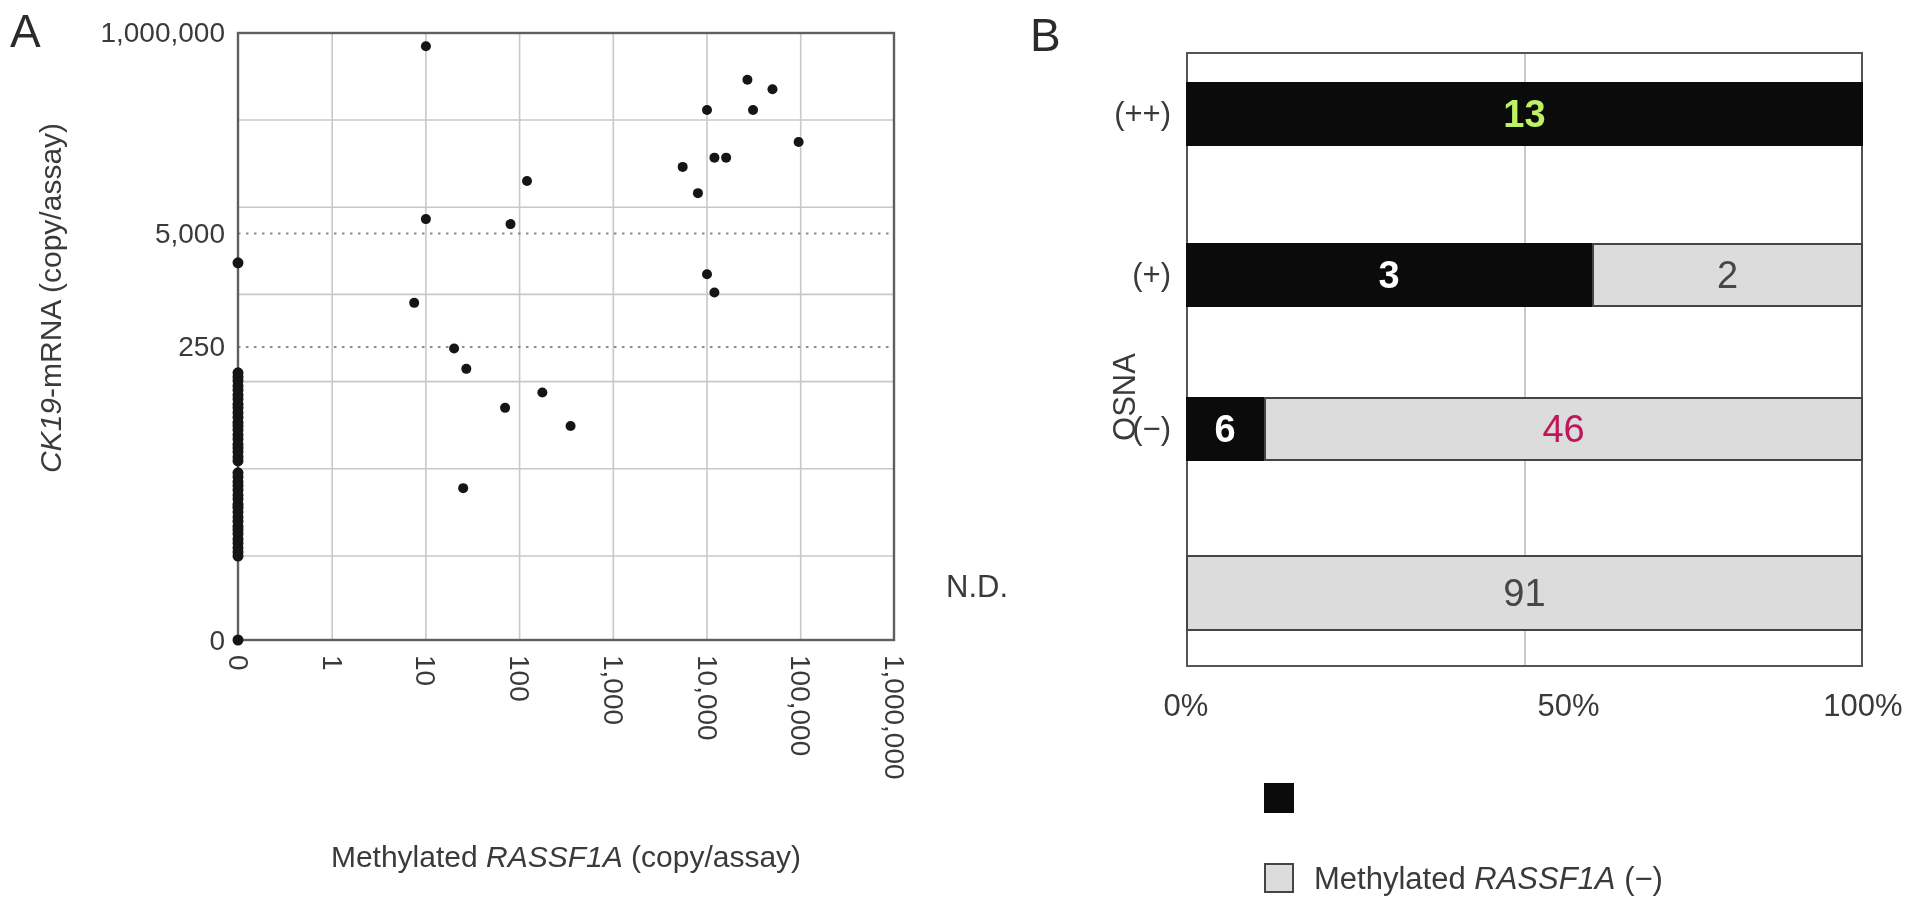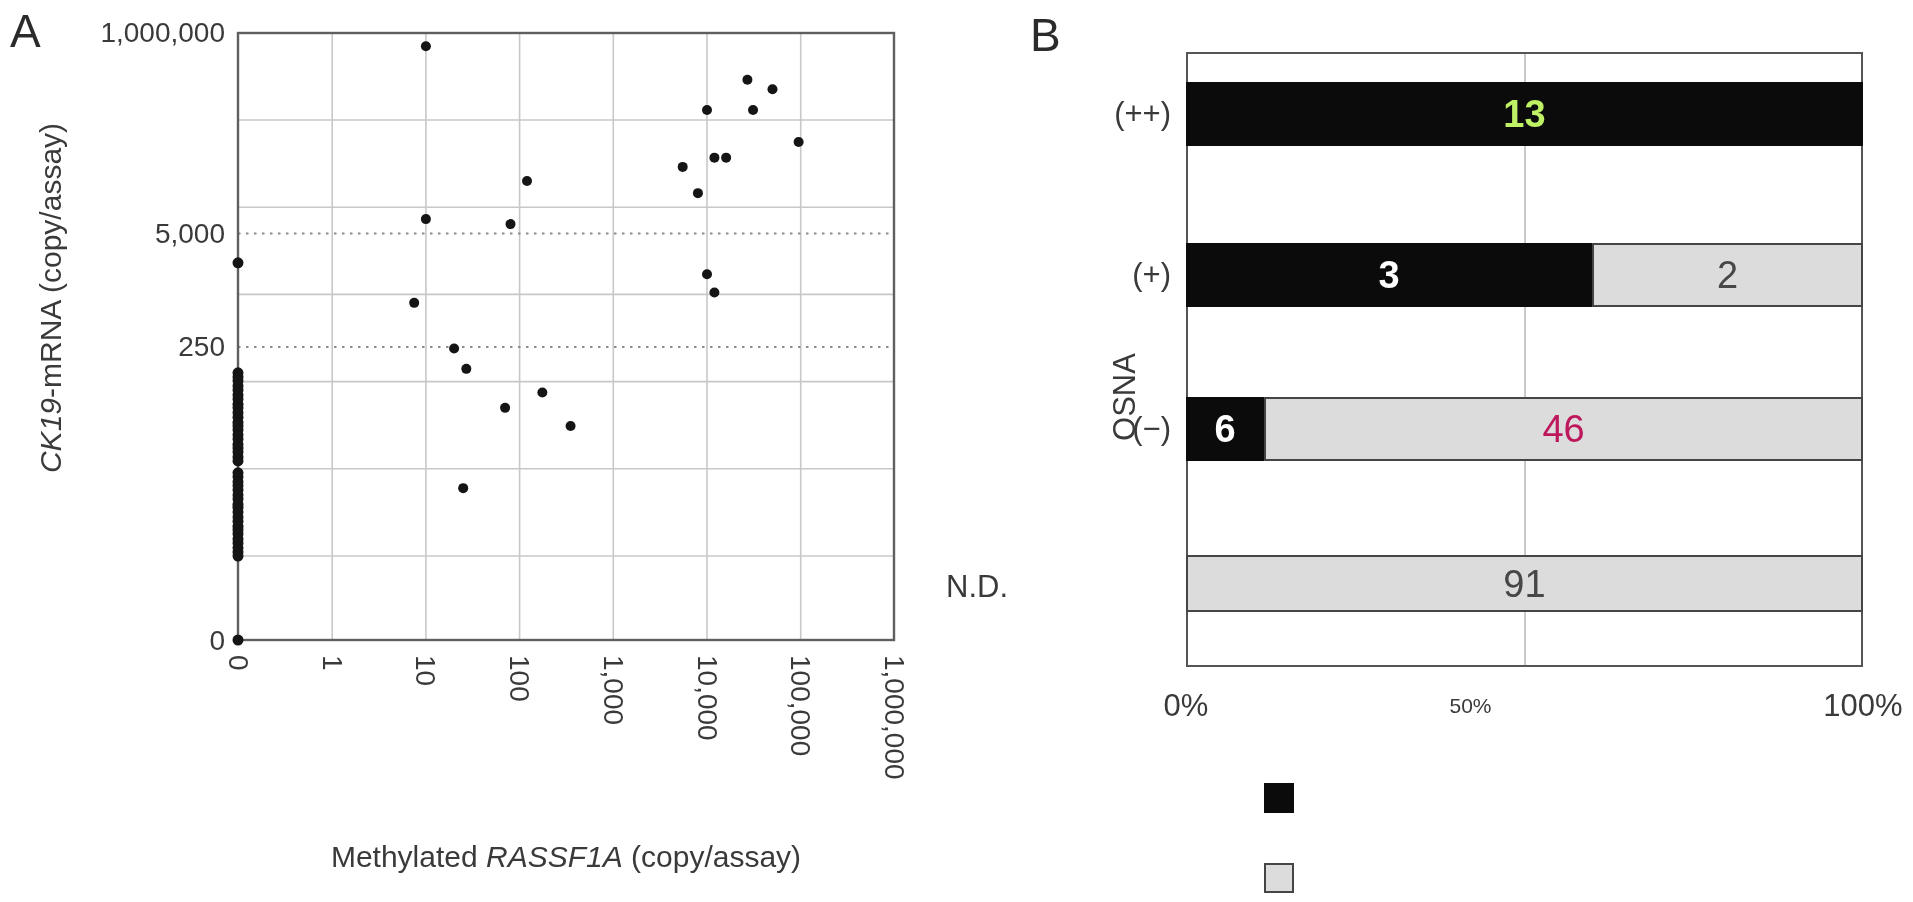--- a/index.html
+++ b/index.html
@@ -134,24 +134,25 @@
         <div class="bar-num" style="color: rgb(71, 71, 71); font-weight: 400;">2</div>
       </div>
       <div class="abs" style="left: 946px; top: 257px; width: 225px; height: 36px; text-align: right; font-size: 31px; line-height: 36px;">(+)</div>
       <div class="abs" style="left: 1186px; top: 397px; width: 78.1154px; height: 64px; background: rgb(11, 11, 11); border: 2px solid rgb(11, 11, 11); display: flex; align-items: center;">
         <div class="bar-num" style="color: rgb(255, 255, 255); font-weight: 700;">6</div>
       </div>
       <div class="abs" style="left: 1264.12px; top: 397px; width: 598.885px; height: 64px; background: rgb(220, 220, 220); border: 2px solid rgb(69, 69, 69); display: flex; align-items: center;">
         <div class="bar-num" style="color: #be185d; font-weight: 400;">46</div>
       </div>
       <div class="abs" style="left: 946px; top: 411px; width: 225px; height: 36px; text-align: right; font-size: 31px; line-height: 36px;">(−)</div>
-      <div class="abs" style="left: 1186px; top: 555px; width: 677px; height: 57px; background: rgb(220, 220, 220); border: 2px solid rgb(69, 69, 69); display: flex; align-items: center;">
+      <div class="abs" style="left: 1186px; top: 555px; width: 677px; height: 76px; background: rgb(220, 220, 220); border: 2px solid rgb(69, 69, 69); display: flex; align-items: center;">
         <div class="bar-num" style="color: rgb(71, 71, 71); font-weight: 400;">91</div>
       </div>
       <div class="abs" style="left: 946px; top: 569px; width: 225px; height: 36px; text-align: left; font-size: 31px; line-height: 36px;">N.D.</div>
       <div class="abs" style="left: 1111px; top: 688px; width: 150px; height: 36px; text-align: center; font-size: 31px; line-height: 36px;">0%</div>
-      <div class="abs" style="left: 1449.5px; top: 688px; width: 150px; height: 36px; text-align: left; font-size: 21px; line-height: 36px;">50%</div>
+      <div class="abs" style="left: 1449.5px; top: 688px; width: 150px; height: 36px; text-align: right; font-size: 31px; line-height: 36px;">50%</div>
       <div class="abs" style="left: 1788px; top: 688px; width: 150px; height: 36px; text-align: center; font-size: 31px; line-height: 36px;">100%</div>
       <div class="abs" style="left: 1045px; top: 379px; width: 160px; height: 36px; text-align: center; font-size: 31px; line-height: 36px; transform: rotate(-90deg);">OSNA</div>
       <div class="abs" style="left: 1264px; top: 783px; width: 30px; height: 30px; background: rgb(11, 11, 11); border: 2px solid rgb(11, 11, 11);"></div>
       <div class="abs" style="left: 1264px; top: 863px; width: 30px; height: 30px; background: rgb(220, 220, 220); border: 2px solid rgb(69, 69, 69);"></div>
+      <div class="abs" style="left: 1314px; top: 860px; width: 520px; height: 38px; font-size: 31px; line-height: 38px;"><span>Methylated </span><span style="font-style: italic;">RASSF1A</span><span> (−)</span></div>
     </div>
 </div>
 
 </body></html>

